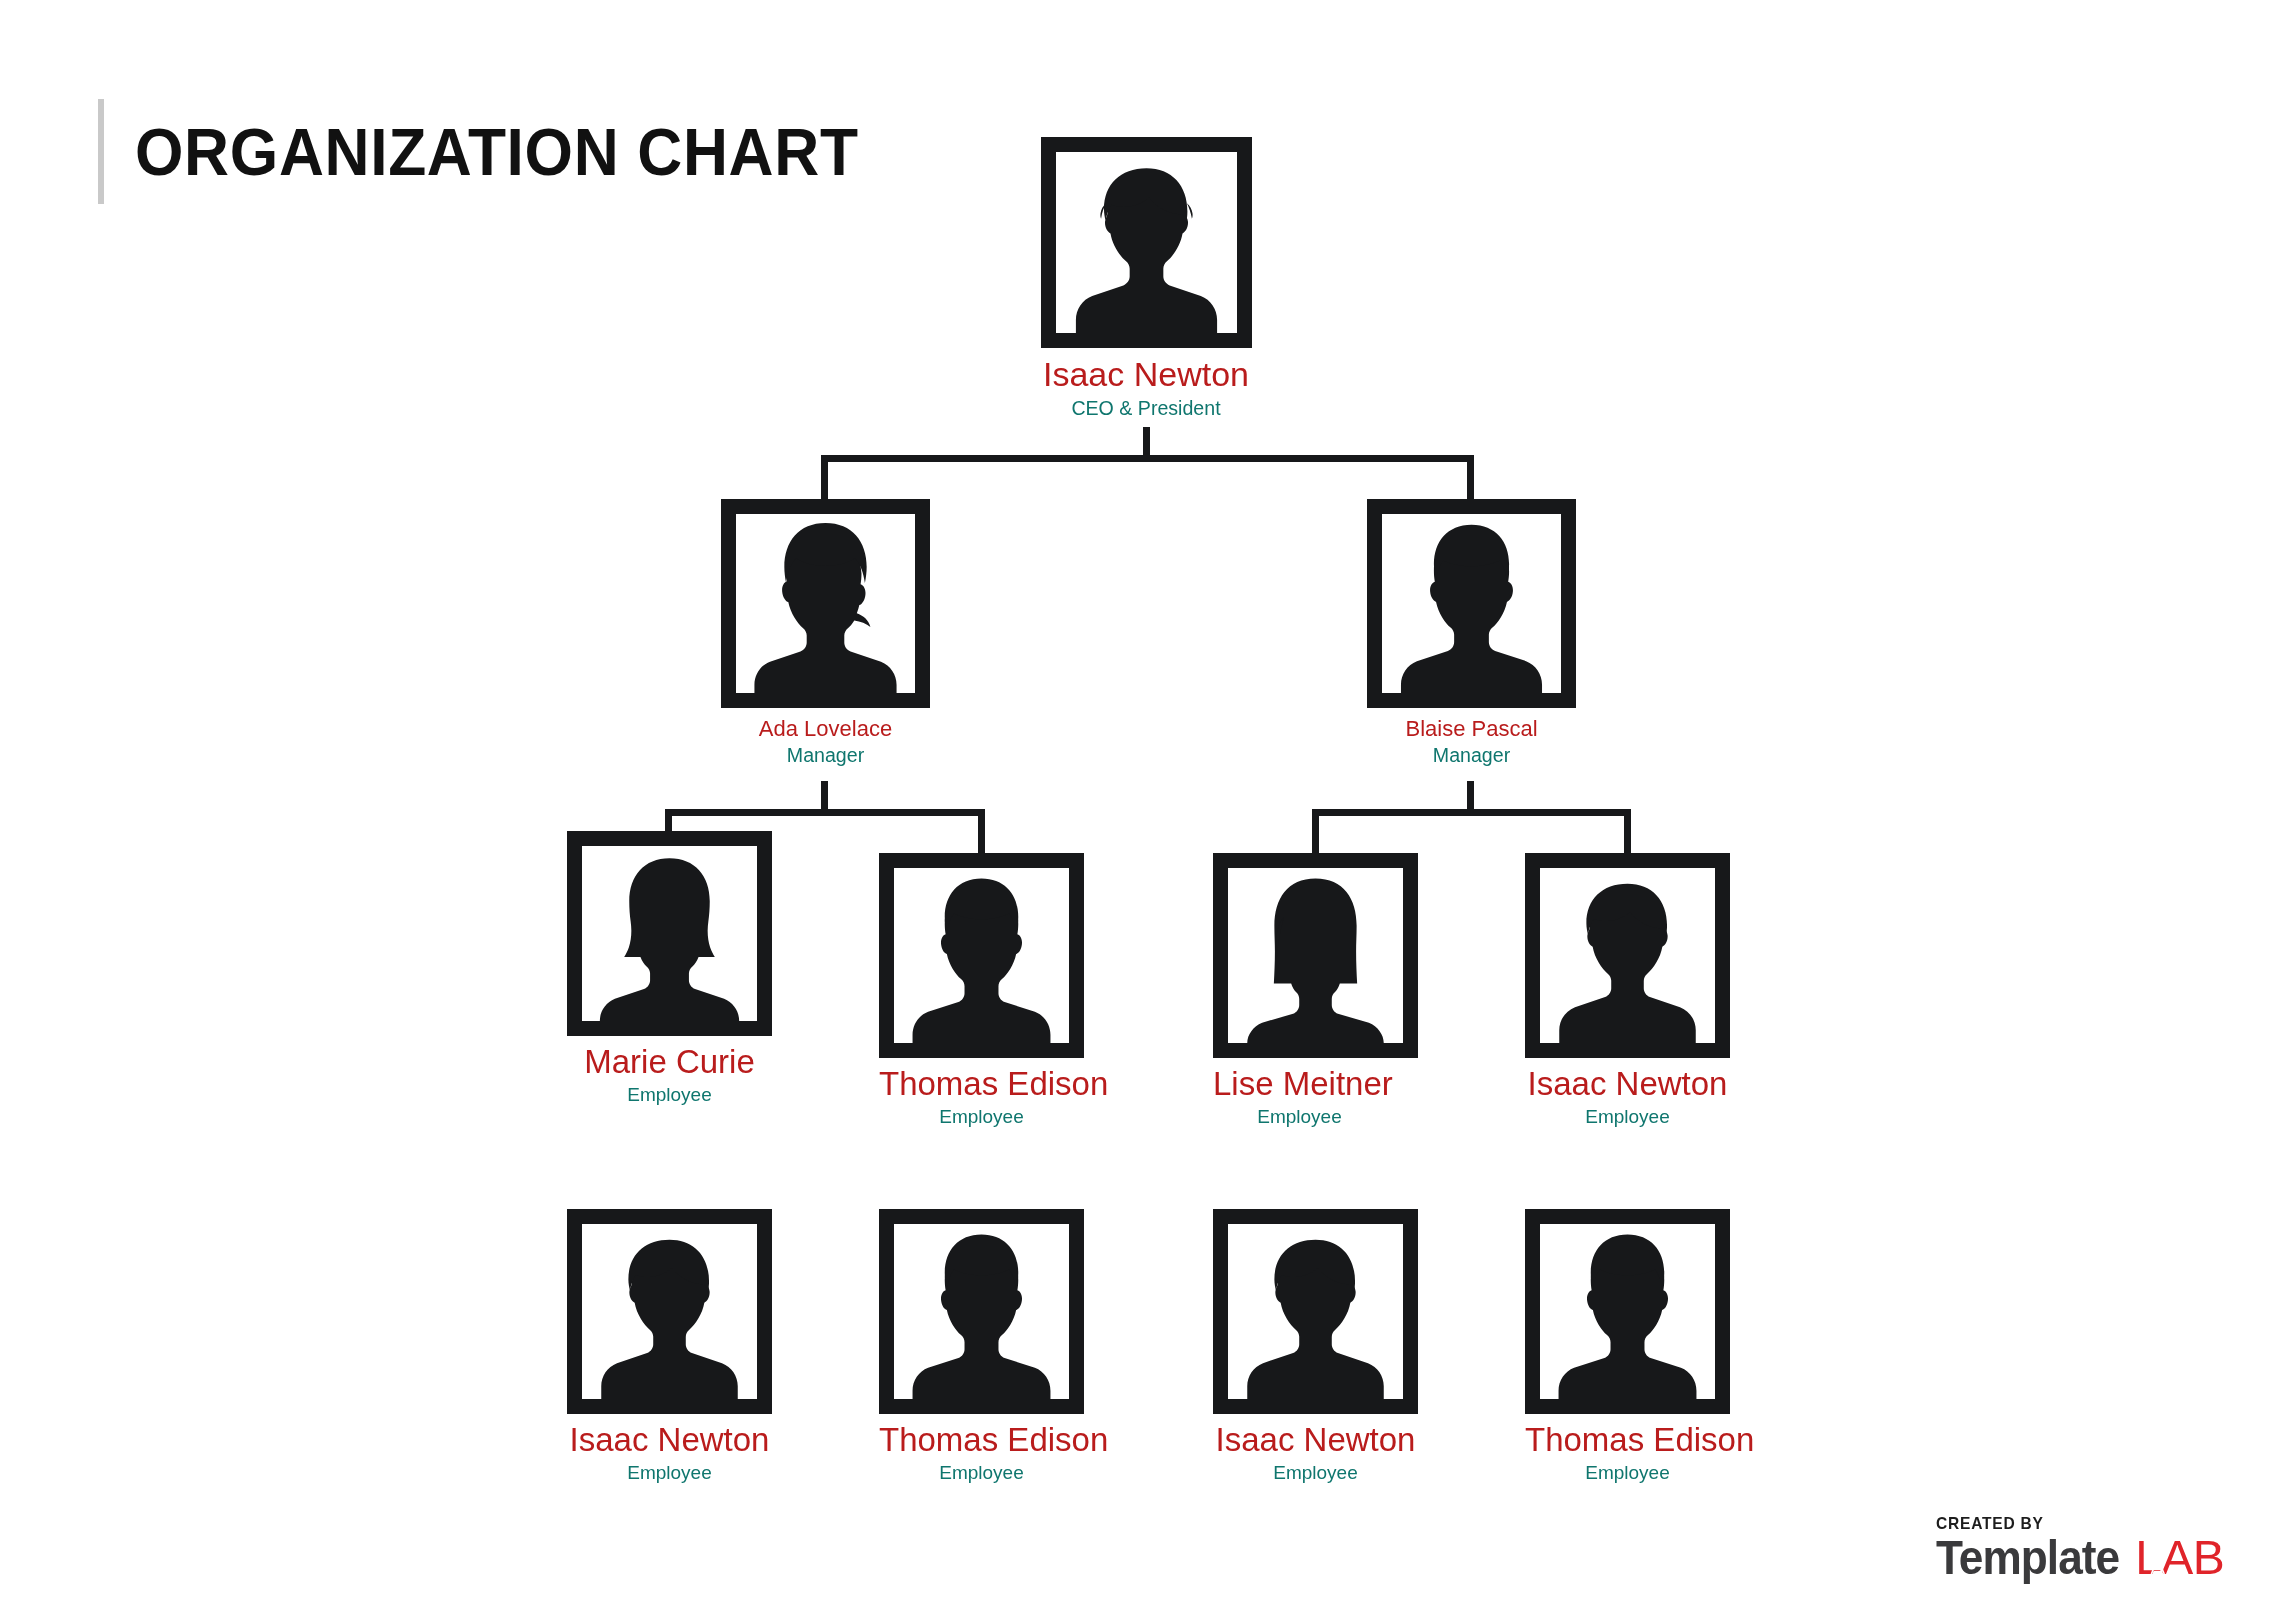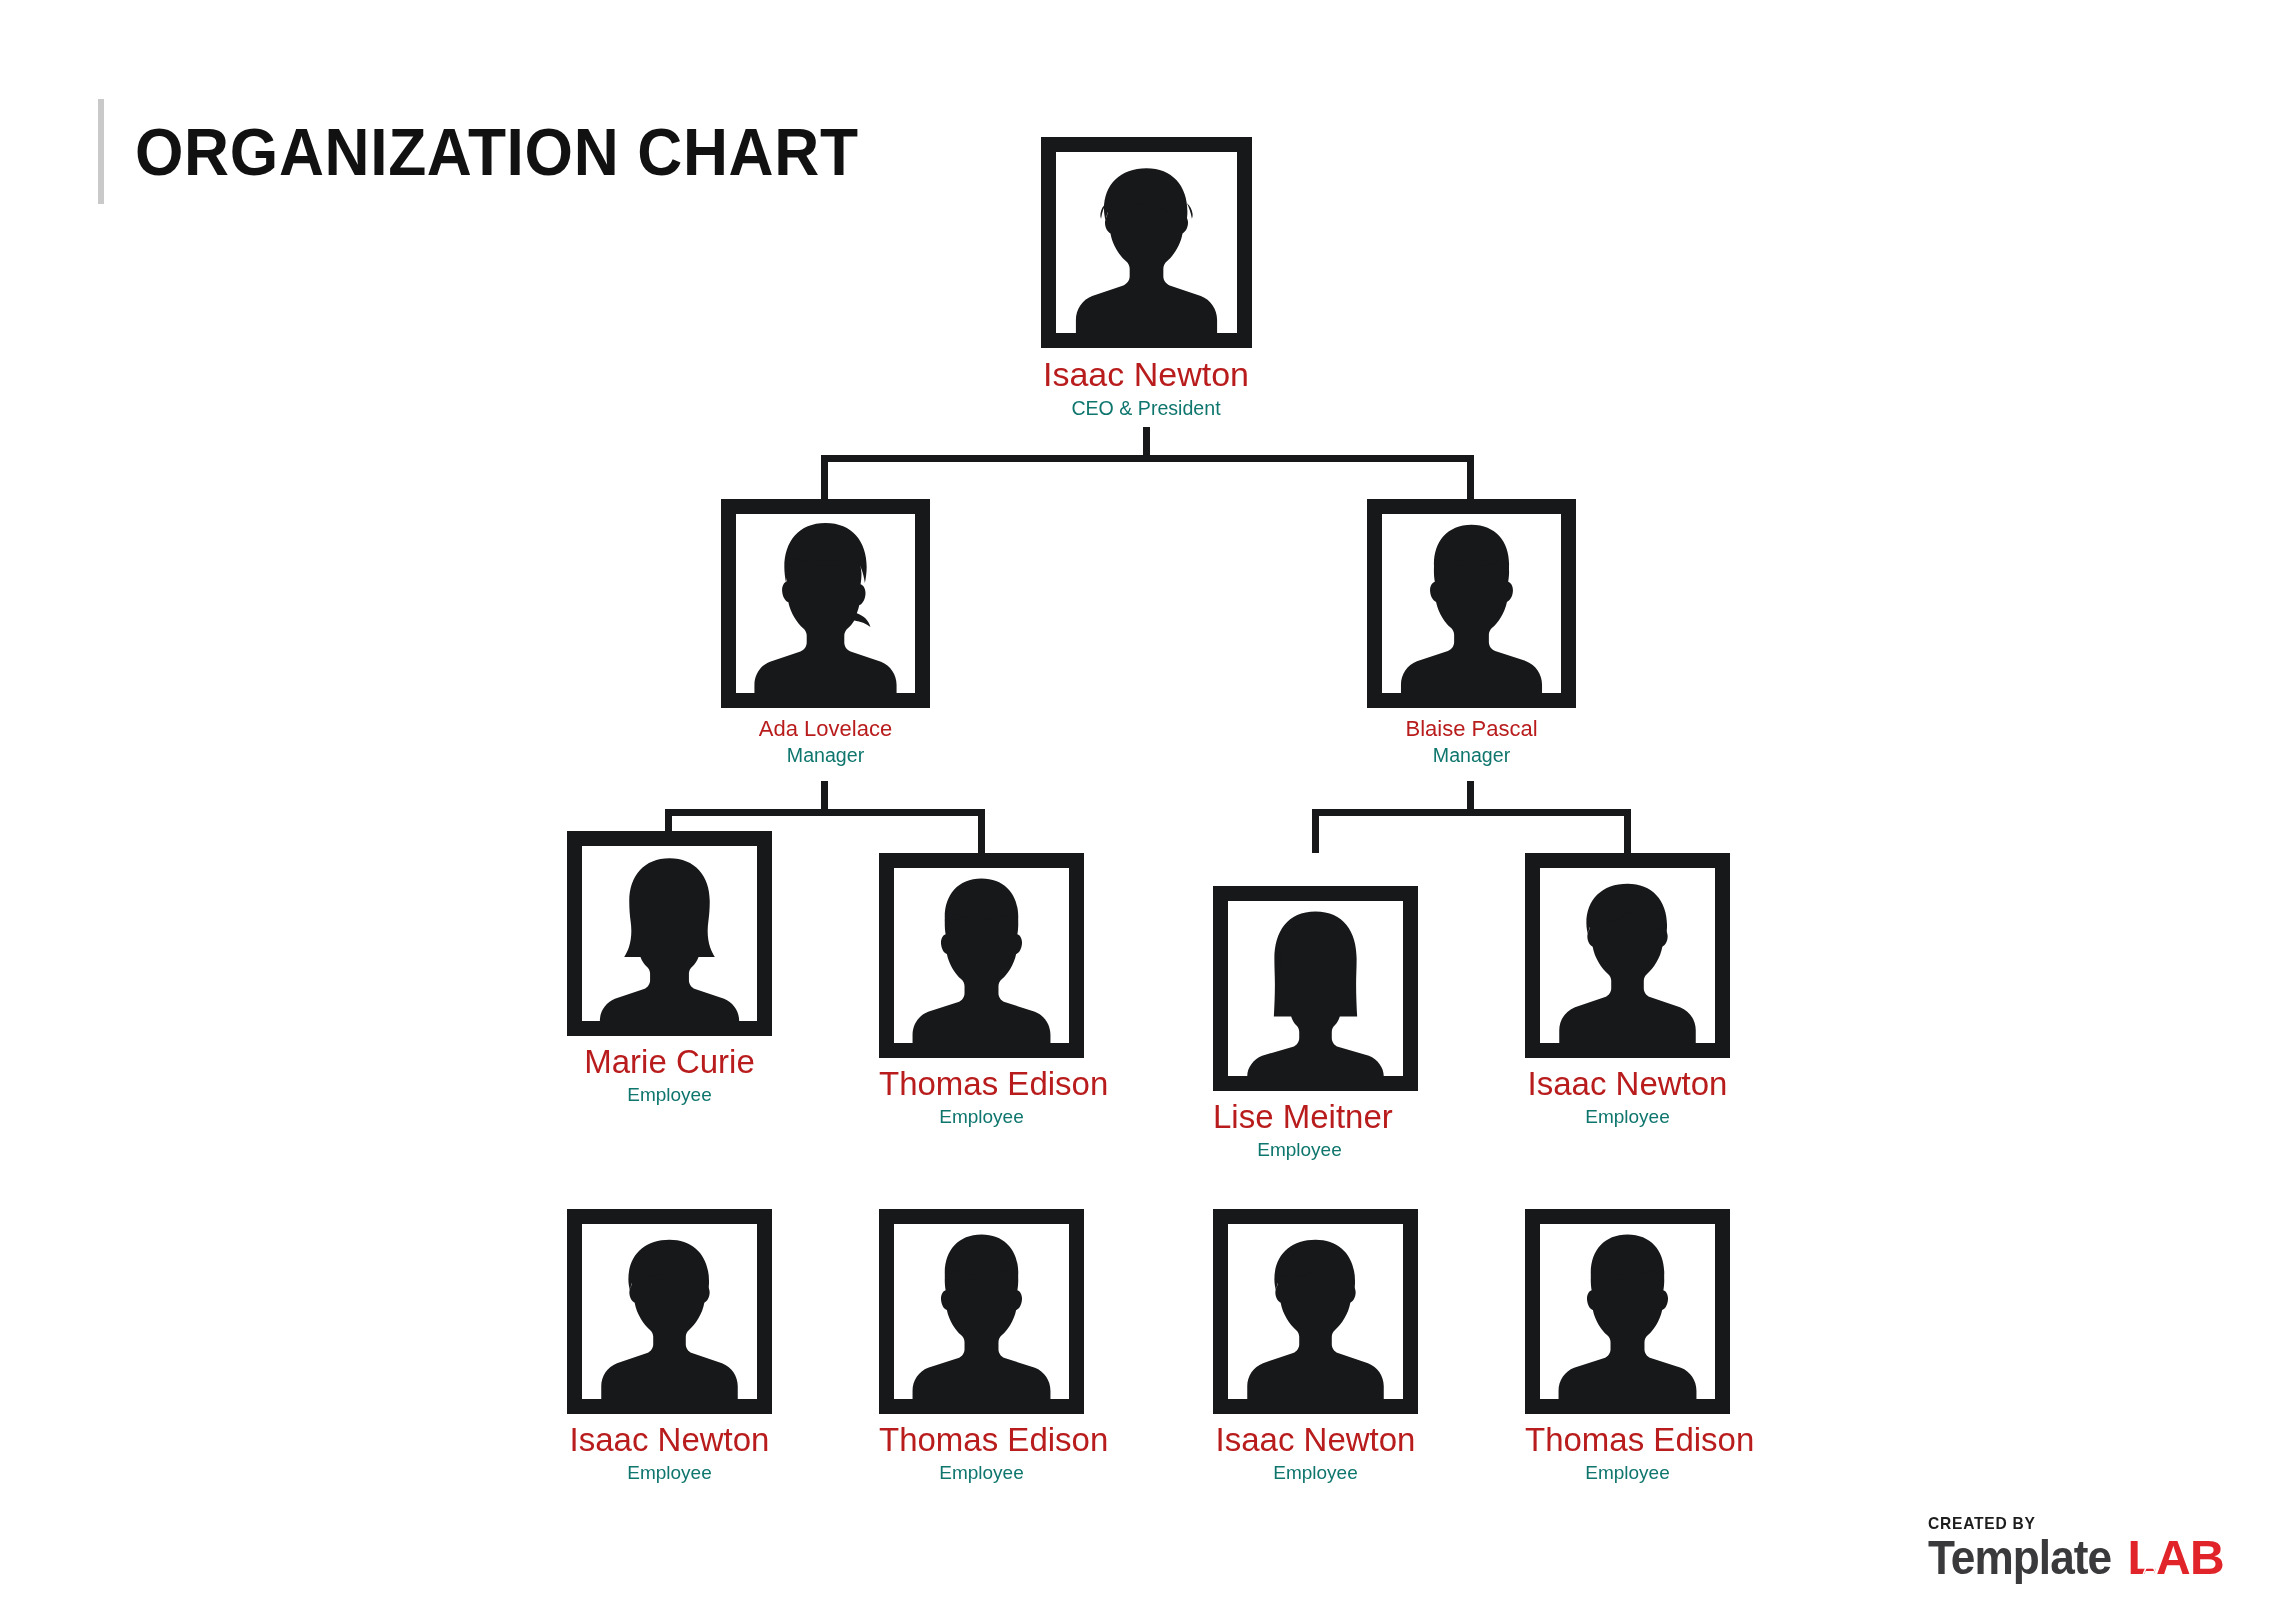--- a/index.html
+++ b/index.html
@@ -132,21 +132,21 @@
     letter-spacing: -1px;
     transform: scaleX(0.92);
     transform-origin: left bottom;
   }
   #logo-lab-wrap {
     position: relative;
     display: inline-block;
   }
   #logo-lab {
     font-size: 48px;
-    font-weight: bold;
+    font-weight: normal;
     color: #e0242a;
     letter-spacing: -0.7px;
     transform: scaleX(0.94);
     transform-origin: left bottom;
   }
   #logo-flask {
     position: absolute;
     left: 13px;
     bottom: 3.9px;
     width: 19.6px;
@@ -226,21 +226,21 @@
     <div class="frame">
       <svg viewBox="0 0 100 100" preserveAspectRatio="xMidYMax meet">
         <path fill="#17181a" d="M50 10c-12.8 0-21 9-21 22 0 2.2.2 4.2.5 5.8-1.8.6-2.9 2.9-2.6 5.7.3 2.9 1.7 5.1 3.3 5.6 1.2 6.1 5.1 11.8 8.1 14.3 1.3 1.1 2 2.6 2 4.1v4c0 2.2-1.4 4.2-3.5 5L19.5 82.2C14.1 84.3 10.6 89.5 10.6 95.3V100h78.8v-4.7c0-5.8-3.5-11-8.9-13.1l-17.3-5.7c-2.1-.8-3.5-2.8-3.5-5v-4c0-1.5.7-3 2-4.1 3-2.5 6.9-8.2 8.1-14.3 1.6-.5 3-2.7 3.3-5.6.3-2.8-.8-5.1-2.6-5.7.3-1.6.5-3.6.5-5.8 0-13-8.2-22-21-22z"></path>
         <path fill="#17181a" d="M50 6C36.5 6 29 15.5 29 28c0 3.2.5 6.8 1.2 9.4.7-4.6 1.9-8.6 4-11.4 4.3 2.1 10.3 3.3 15.8 3.3s11.5-1.2 15.8-3.3c2.1 2.8 3.3 6.8 4 11.4.7-2.6 1.2-6.2 1.2-9.4C71 15.5 63.5 6 50 6z"></path>
       </svg>
     </div>
     <div class="node-name">Thomas Edison</div>
     <div class="node-role">Employee</div>
   </div>
 
-  <div class="node lvl-emp" style="left:1213px; top:886px; width:173px;">
+  <div class="node lvl-emp" style="left:1213px; top:853px; width:173px;">
     <div class="frame">
       <svg viewBox="0 0 100 100" preserveAspectRatio="xMidYMax meet">
         <path fill="#17181a" d="M50 6C34 6 26.5 17.5 26.5 33c0 5.5.3 10 .3 14.5 0 6.5-.3 13-.6 18.5h9.9c.6 2 1.6 3.8 2.6 4.7 1.3 1.1 2 2.6 2 4.1v3.5c0 2.2-1.4 4.2-3.5 5L19.5 88.4C14.4 90.5 11 95.2 11 100h78c0-4.8-3.4-9.5-8.5-11.6l-17.7-5.1c-2.1-.8-3.5-2.8-3.5-5v-3.5c0-1.5.7-3 2-4.1 1-.9 2-2.7 2.6-4.7h9.9c-.3-5.5-.6-12-.6-18.5 0-4.5.3-9 .3-14.5C73.5 17.5 66 6 50 6z"></path>
         <path fill="#17181a" d="M32 28c-2.6 2.5-4 7-4.3 12.5-.2 4 0 8 .2 11.5.6-9 2-16.5 4.1-24z"></path>
       </svg>
     </div>
     <div class="node-name">Lise Meitner</div>
     <div class="node-role">Employee</div>
   </div>
 

